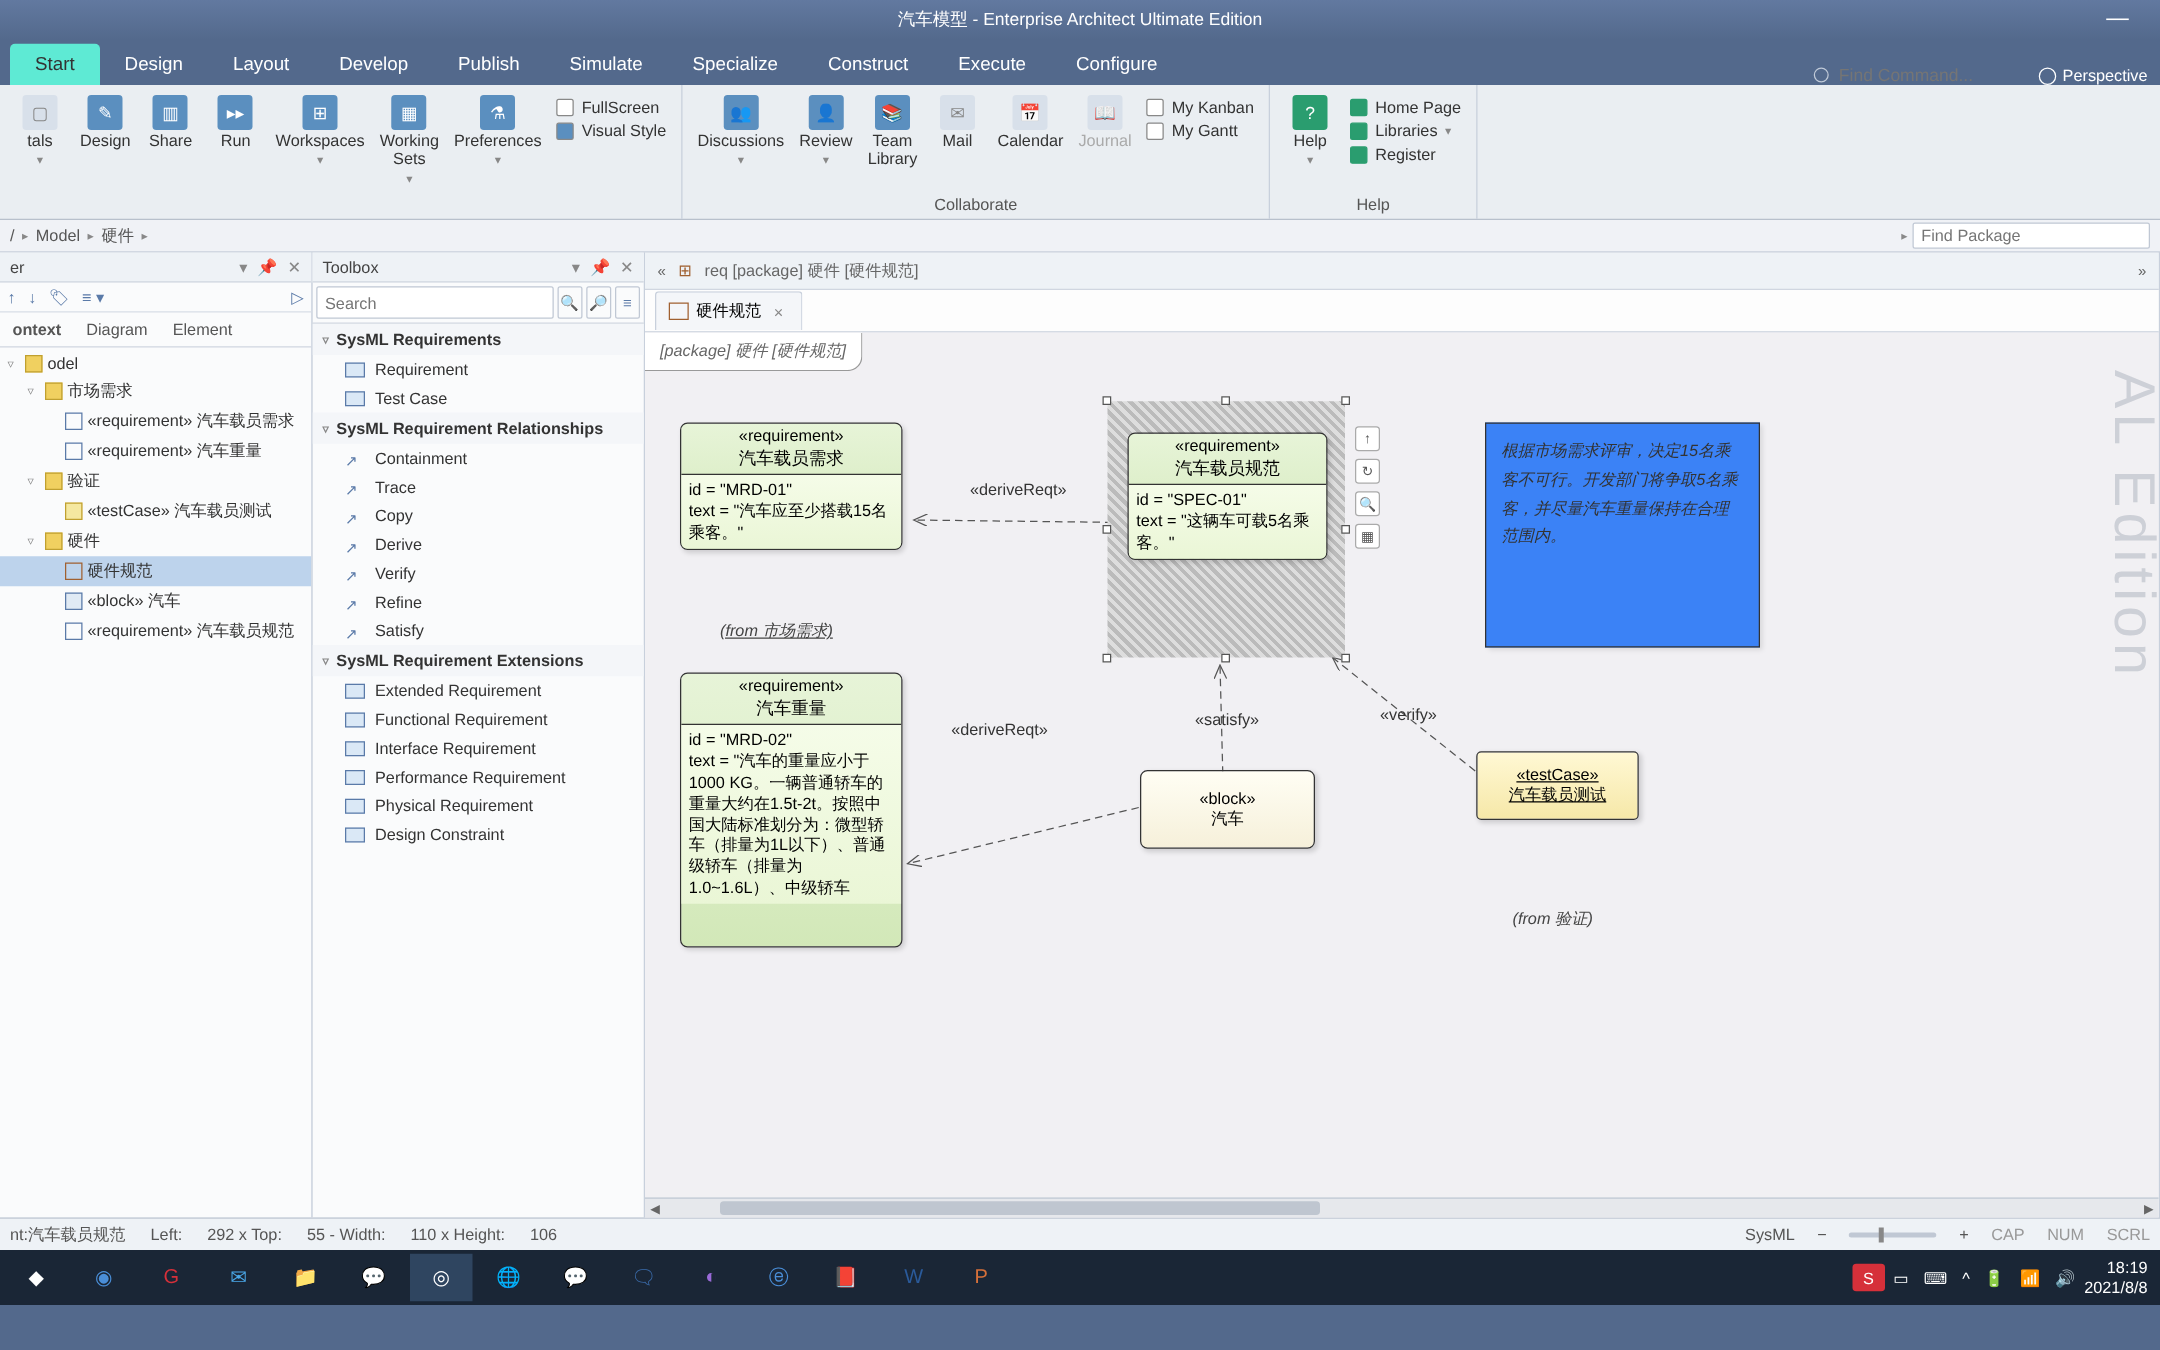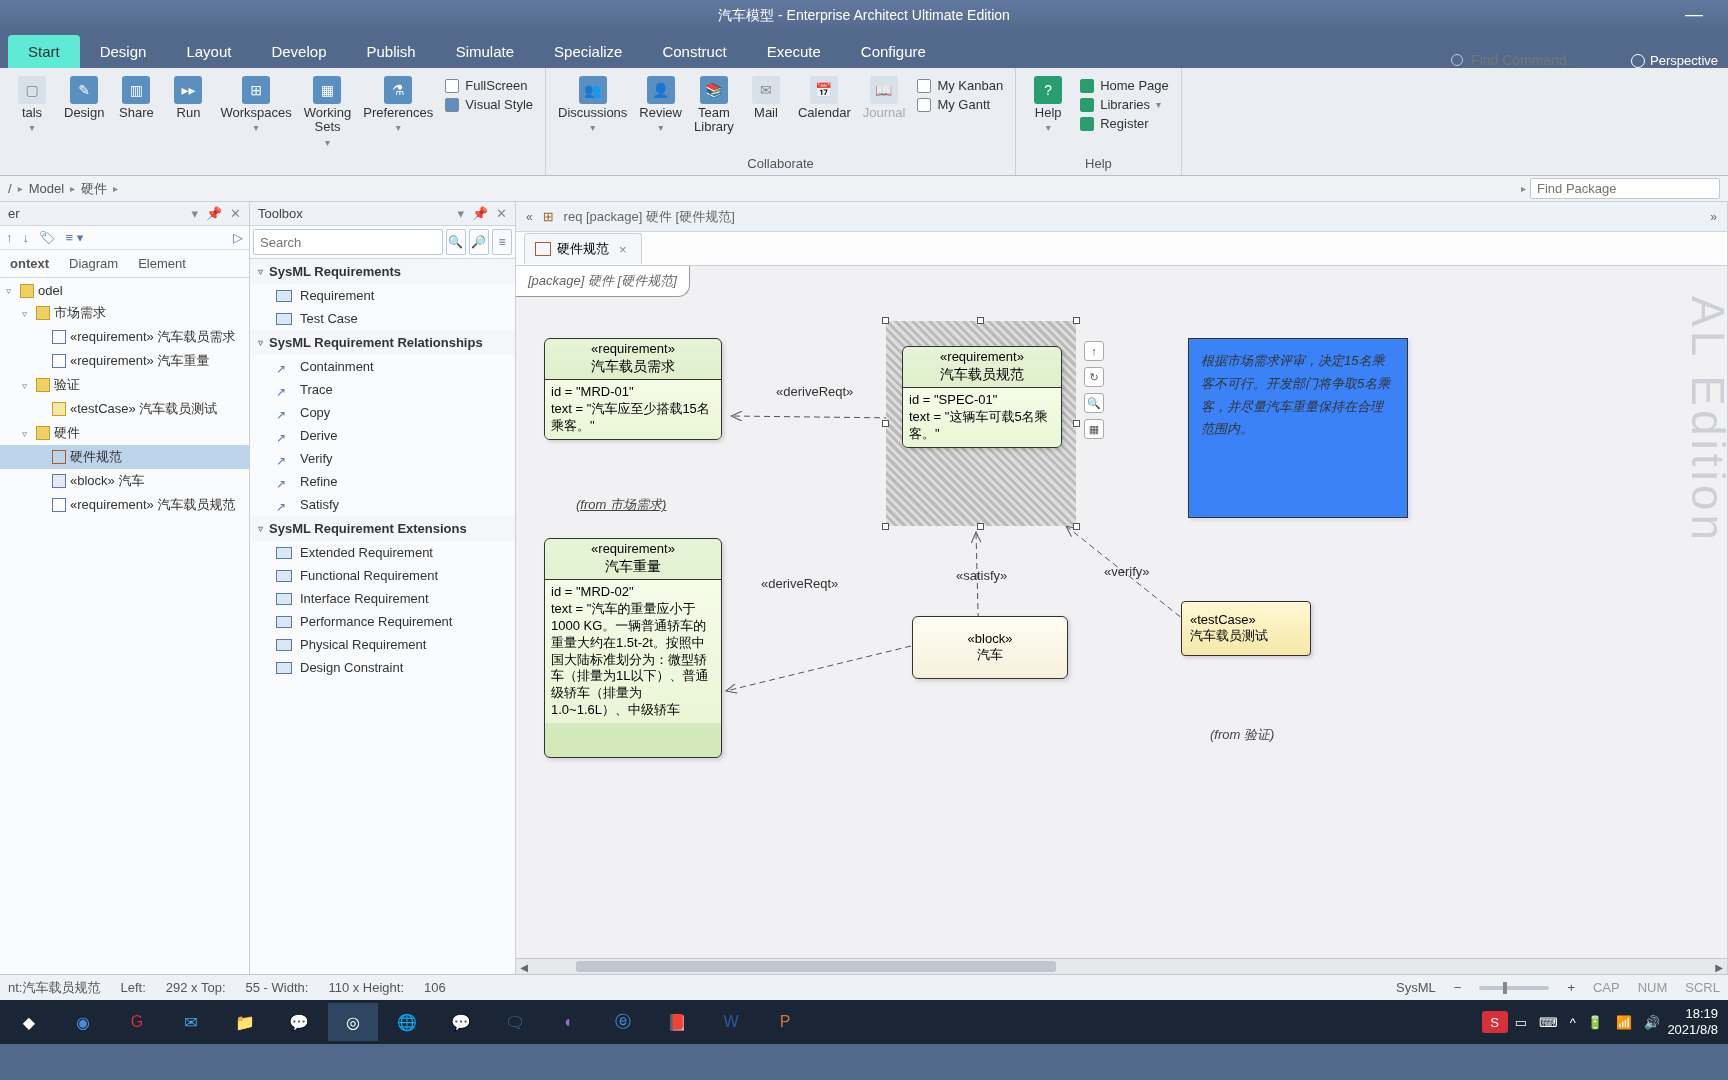--- a/index.html
+++ b/index.html
@@ -80,21 +80,21 @@
 .canvas .frame-tab { position:absolute; left:0; top:0; padding:6px 12px; border:1px solid #999; border-top:none; border-left:none; background:#fff; color:#333; border-radius:0 0 12px 0; font-style:normal; }
 .canvas .frame-tab .ft-em { font-style:italic; color:#666; }
 .selhandle { width:7px; height:7px; background:#fff; border:1px solid #555; position:absolute; }
 
 .reqbox { position:absolute; border:1px solid #333; border-radius:6px; background:linear-gradient(#e7f4d8,#d2e8b8); box-shadow:2px 2px 4px rgba(0,0,0,.15); overflow:hidden; }
 .reqbox .rh { text-align:center; padding:2px 4px; font-size:13px; }
 .reqbox .rn { text-align:center; font-size:14px; padding-bottom:3px; border-bottom:1px solid #333; }
 .reqbox .rb { padding:4px 6px; font-size:13px; line-height:1.3; background:linear-gradient(#f5fce8,#eaf6d6); }
 .noteblk { position:absolute; border:1px solid #333; background:#3b82f6; padding:10px 12px; font-style:italic; color:#333; font-size:14px; line-height:1.6; box-shadow:2px 2px 4px rgba(0,0,0,.1); }
 .blockbox { position:absolute; border:1px solid #333; border-radius:6px; background:linear-gradient(#fffef4,#f6f0da); text-align:center; padding:14px 8px; box-shadow:2px 2px 4px rgba(0,0,0,.15); }
-.tcbox { position:absolute; border:1px solid #333; border-radius:4px; background:linear-gradient(#fff8d4,#f6e8a8); padding:10px 8px; box-shadow:2px 2px 4px rgba(0,0,0,.15); }
+.tcbox { position:absolute; border:1px solid #333; border-radius:4px; background:linear-gradient(#fff8d4,#f6e8a8); text-align:center; padding:10px 8px; box-shadow:2px 2px 4px rgba(0,0,0,.15);text-decoration:underline; }
 .lbl-from { position:absolute; font-style:italic; color:#444; font-size:13px; }
 .relLbl { position:absolute; color:#333; font-size:13px; }
 .mini-tools { position:absolute; display:flex; flex-direction:column; gap:6px; color:#555; }
 .mini-tools div { width:20px; height:20px; border:1px solid #aaa; border-radius:3px; display:flex; align-items:center; justify-content:center; background:#fff; font-size:11px; }
 svg.conns { position:absolute; inset:0; width:100%; height:100%; pointer-events:none; }
 .scrollh { position:absolute; left:0; right:0; bottom:0; height:16px; background:#e6e8ec; border-top:1px solid #c0c8d4; }
 .scrollh .thumb { position:absolute; left:60px; width:480px; top:2px; bottom:2px; background:#bfc6d0; border-radius:3px; }
 .scrollh .arr { width:16px; height:14px; position:absolute; top:1px; display:flex; align-items:center; justify-content:center; color:#666; font-size:10px; }
 
 .status { height:26px; background:#eef2f6; border-top:1px solid #c0c8d4; display:flex; align-items:center; padding:0 8px; color:#555; gap:20px; }
@@ -498,21 +498,21 @@
 
       <div class="reqbox" style="left:28px; top:272px; width:178px; height:220px">
         <div class="rh">«requirement»</div>
         <div class="rn">汽车重量</div>
         <div class="rb">
           <div>id = "MRD-02"</div>
           <div>text = "汽车的重量应小于1000 KG。一辆普通轿车的重量大约在1.5t-2t。按照中国大陆标准划分为：微型轿车（排量为1L以下）、普通级轿车（排量为1.0~1.6L）、中级轿车</div>
         </div>
       </div>
 
-      <div class="blockbox" style="left:396px; top:350px; width:156px;">
+      <div class="blockbox" style="left:396px; top:350px; width:140px;">
         <div>«block»</div>
         <div>汽车</div>
       </div>
 
       <div class="tcbox" style="left:665px; top:335px; width:130px;">
         <div>«testCase»</div>
         <div>汽车载员测试</div>
       </div>
       <div class="lbl-from" style="left:694px; top:460px;">(from 验证)</div>
 

